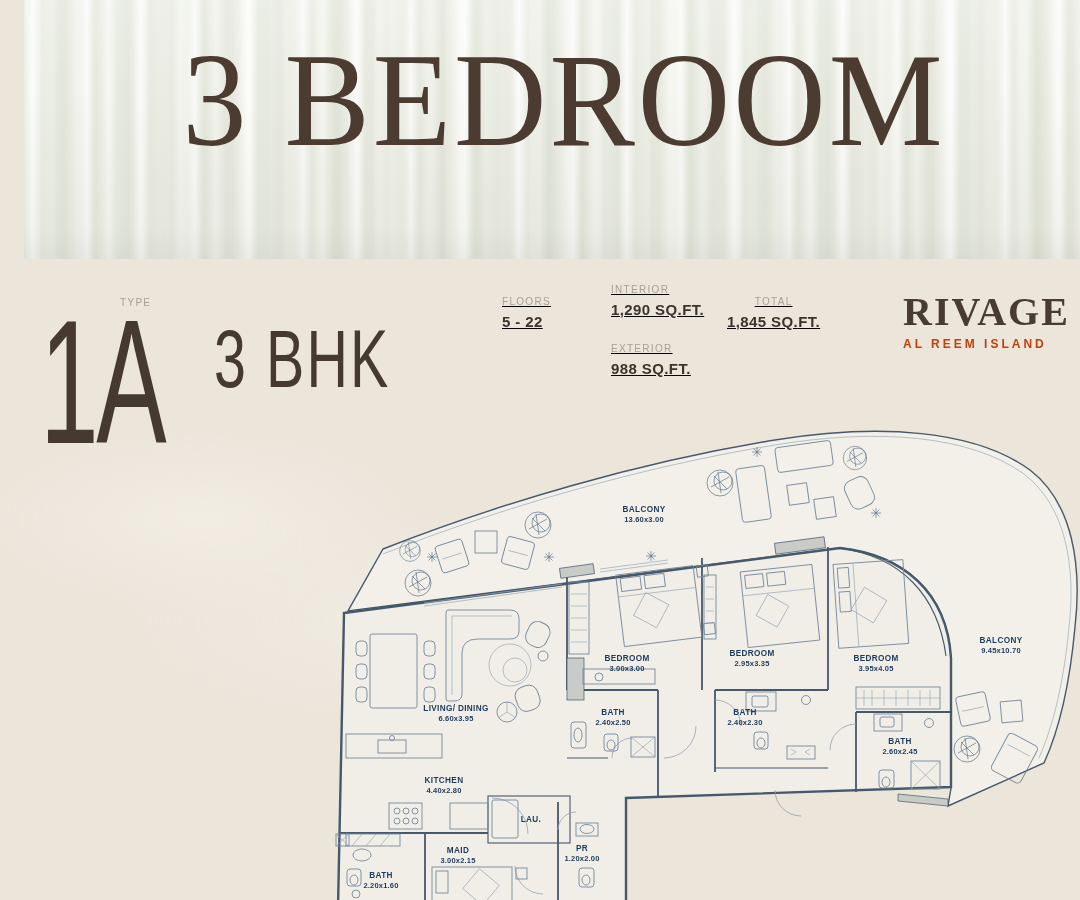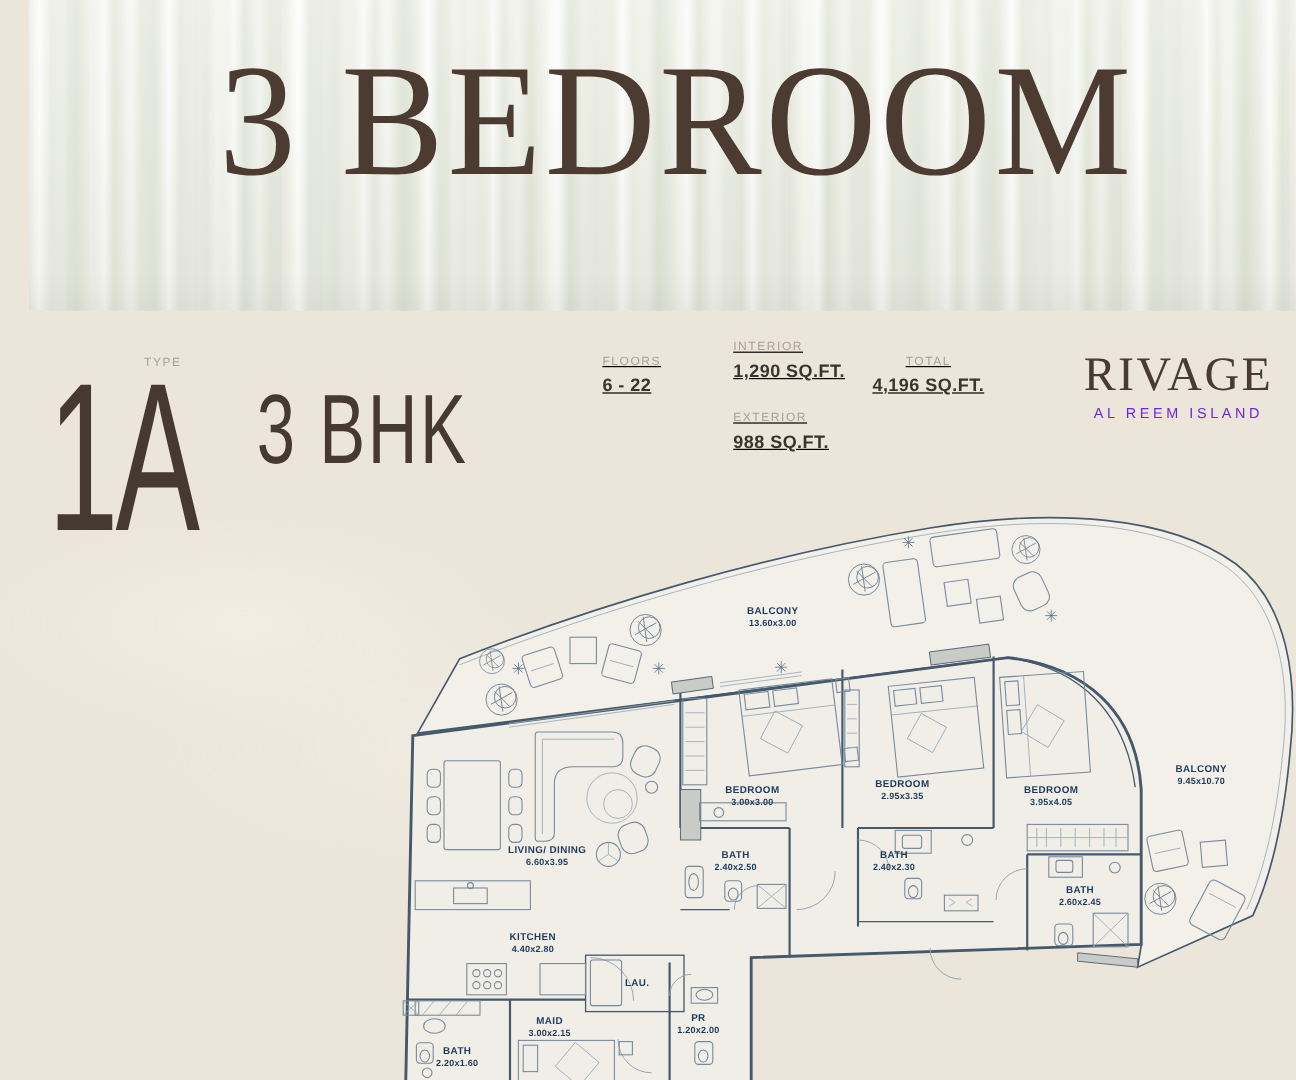--- a/index.html
+++ b/index.html
@@ -65,27 +65,27 @@
     font-size:176px;line-height:.92;letter-spacing:-4px;
     color:#46392f;transform:scaleX(.6);transform-origin:left top;
     white-space:nowrap;
   }
   .bhk-value{
     position:absolute;left:214px;top:322px;
     font-size:82px;line-height:.9;letter-spacing:3px;
     color:#46392f;transform:scaleX(.7);transform-origin:left top;
     white-space:nowrap;
   }
-  .brand{position:absolute;left:903px;top:292px;width:158px;text-align:center;}
+  .brand{position:absolute;left:903px;top:292px;width:158px;text-align:left;font-weight:bold;}
   .brand-name{
     font-family:"Liberation Serif", serif;
     font-size:40px;line-height:1;letter-spacing:2px;color:#483c32;
     white-space:nowrap;
   }
-  .brand-sub{font-size:12px;letter-spacing:3px;color:#6d28d9;margin-top:5px;white-space:nowrap;}
+  .brand-sub{font-size:12px;letter-spacing:3px;color:#c2410c;margin-top:5px;white-space:nowrap;}
   
   .plan{position:absolute;left:330px;top:418px;width:750px;height:482px;}
   .pf{fill:#f2f0e9;stroke:#45586c;stroke-width:1.4;}
   .pi{fill:#f0eee7;stroke:#45586c;stroke-width:2.4;}
   .wl{stroke:#45586c;stroke-width:1.8;fill:none;}
   .wl2{stroke:#45586c;stroke-width:1.1;fill:none;}
   .fn{stroke:#77899c;stroke-width:.9;fill:none;}
   .fnl{stroke:#9aa9b8;stroke-width:.7;fill:none;}
   .gw{fill:#c8cbc6;stroke:#45586c;stroke-width:.7;}
   .arc{stroke:#93a3b3;stroke-width:.8;fill:none;}
@@ -101,33 +101,33 @@
 </div>
 
 <div class="texture"></div>
 
 <div class="type-label lbl">TYPE</div>
 <div class="type-value">1A</div>
 <div class="bhk-value">3 BHK</div>
 
 <div class="stat stat-floors">
   <div class="lbl">FLOORS</div>
-  <div class="val">6 - 22</div>
+  <div class="val">5 - 22</div>
 </div>
 <div class="stat stat-interior">
   <div class="lbl">INTERIOR</div>
   <div class="val">1,290 SQ.FT.</div>
 </div>
 <div class="stat stat-exterior">
   <div class="lbl">EXTERIOR</div>
   <div class="val">988 SQ.FT.</div>
 </div>
 <div class="stat stat-total">
   <div class="lbl">TOTAL</div>
-  <div class="val">4,196 SQ.FT.</div>
+  <div class="val">1,845 SQ.FT.</div>
 </div>
 
 <div class="brand">
   <div class="brand-name">RIVAGE</div>
   <div class="brand-sub">AL REEM ISLAND</div>
 </div>
 
 <svg class="plan" viewBox="330 418 750 482">
   <defs>
     <g id="tree" class="tree">

